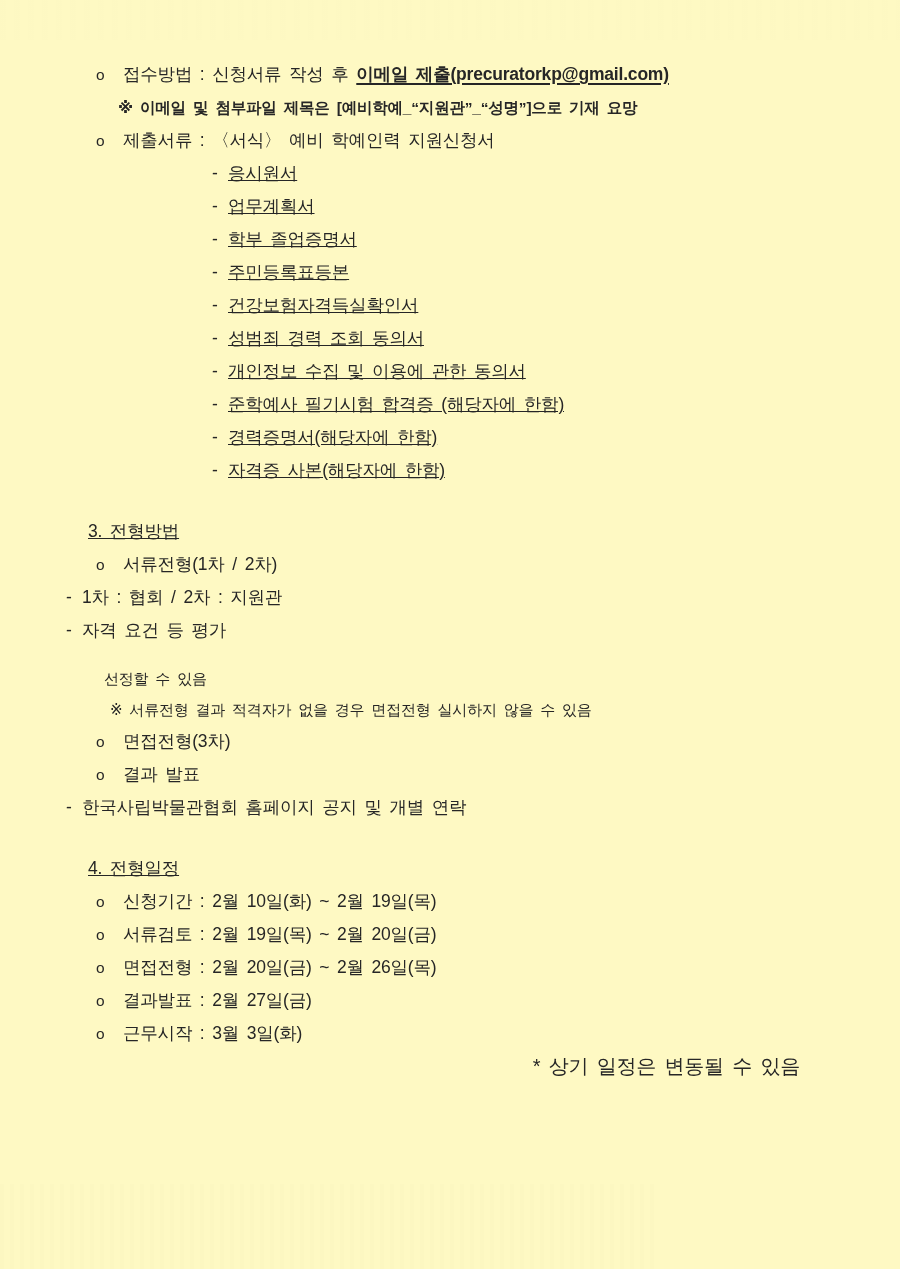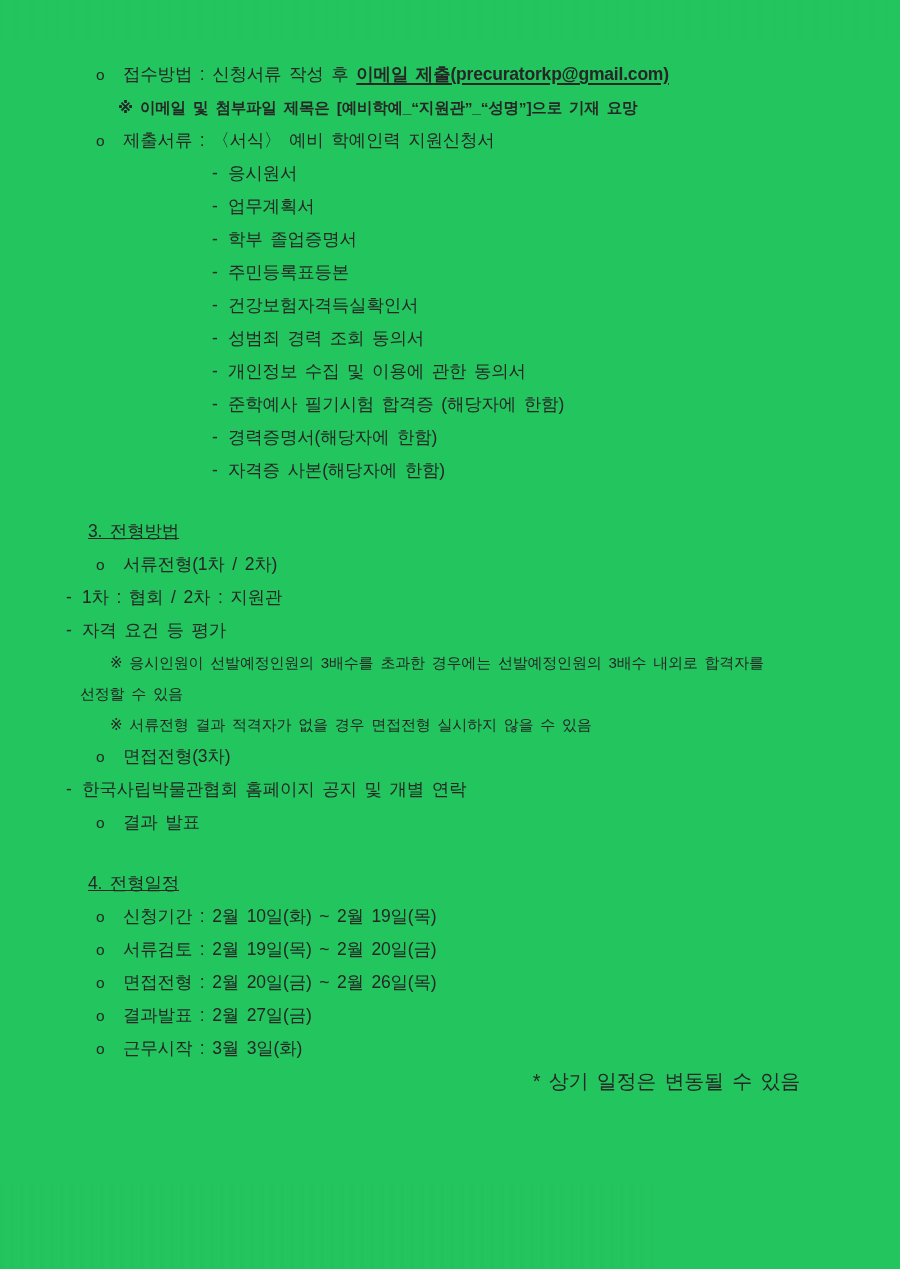--- a/index.html
+++ b/index.html
@@ -1,42 +1,42 @@
 <!DOCTYPE html>
 <html><head>
 <meta charset="utf-8">
 <style>
   html, body { margin: 0; padding: 0; background: #e9e9e9; }
   .page {
     position: relative;
     width: 900px;
     height: 1269px;
     margin: 0 auto;
-    background: #22c55e;
+    background: #fef9c3;
     overflow: hidden;
     font-family: "Liberation Sans", "DejaVu Sans", sans-serif;
     color: #262626;
   }
   .doc-body { padding-top: 58px; }
   .line {
     line-height: 33px;
     font-size: 17.5px;
     white-space: pre;
     letter-spacing: -0.2px;
     word-spacing: 3px;
   }
   .marker { display: inline-block; }
   .kind-bullet { padding-left: 96px; }
   .kind-bullet .marker { width: 27px; font-size: 15.5px; }
-  .kind-doc-item { padding-left: 212px; }
+  .kind-doc-item { padding-left: 212px; text-decoration: underline; }
   .kind-sub-item { padding-left: 66px; }
   .kind-doc-item .marker, .kind-sub-item .marker { width: 16px; }
   .kind-note-top { padding-left: 118px; font-size: 15.5px; font-weight: 700; }
   .kind-note { padding-left: 110px; font-size: 15px; line-height: 31px; }
-  .kind-note-cont { padding-left: 80px; font-size: 15px; line-height: 31px; }
+  .kind-note-cont { padding-left: 104px; font-size: 15px; line-height: 31px; margin-top: 16px; }
   .kind-title { padding-left: 88px; margin-top: 28px; text-decoration: underline; }
   .kind-footnote { text-align: right; padding-right: 100px; font-size: 20px; }
   .seg { display: inline; }
   .email-link {
     font-weight: 700;
     text-decoration: underline;
     text-decoration-thickness: 2px;
     text-underline-offset: 3px;
     color: inherit;
   }
@@ -68,26 +68,25 @@
       <div class="line kind-doc-item"><span class="marker">-</span><span class="seg">건강보험자격득실확인서</span></div>
       <div class="line kind-doc-item"><span class="marker">-</span><span class="seg">성범죄 경력 조회 동의서</span></div>
       <div class="line kind-doc-item"><span class="marker">-</span><span class="seg">개인정보 수집 및 이용에 관한 동의서</span></div>
       <div class="line kind-doc-item"><span class="marker">-</span><span class="seg">준학예사 필기시험 합격증 (해당자에 한함)</span></div>
       <div class="line kind-doc-item"><span class="marker">-</span><span class="seg">경력증명서(해당자에 한함)</span></div>
       <div class="line kind-doc-item"><span class="marker">-</span><span class="seg">자격증 사본(해당자에 한함)</span></div>
       <div class="line kind-title"><span class="seg">3. 전형방법</span></div>
       <div class="line kind-bullet"><span class="marker">o</span><span class="seg">서류전형(1차 / 2차)</span></div>
       <div class="line kind-sub-item"><span class="marker">-</span><span class="seg">1차 : 협회 / 2차 : 지원관</span></div>
       <div class="line kind-sub-item"><span class="marker">-</span><span class="seg">자격 요건 등 평가</span></div>
-      <div class="line kind-note"><span class="seg">※ 응시인원이 선발예정인원의 3배수를 초과한 경우에는 선발예정인원의 3배수 내외로 합격자를</span></div>
       <div class="line kind-note-cont"><span class="seg">선정할 수 있음</span></div>
       <div class="line kind-note"><span class="seg">※ 서류전형 결과 적격자가 없을 경우 면접전형 실시하지 않을 수 있음</span></div>
       <div class="line kind-bullet"><span class="marker">o</span><span class="seg">면접전형(3차)</span></div>
+      <div class="line kind-bullet"><span class="marker">o</span><span class="seg">결과 발표</span></div>
       <div class="line kind-sub-item"><span class="marker">-</span><span class="seg">한국사립박물관협회 홈페이지 공지 및 개별 연락</span></div>
-      <div class="line kind-bullet"><span class="marker">o</span><span class="seg">결과 발표</span></div>
       <div class="line kind-title"><span class="seg">4. 전형일정</span></div>
       <div class="line kind-bullet"><span class="marker">o</span><span class="seg">신청기간 : 2월 10일(화) ~ 2월 19일(목)</span></div>
       <div class="line kind-bullet"><span class="marker">o</span><span class="seg">서류검토 : 2월 19일(목) ~ 2월 20일(금)</span></div>
       <div class="line kind-bullet"><span class="marker">o</span><span class="seg">면접전형 : 2월 20일(금) ~ 2월 26일(목)</span></div>
       <div class="line kind-bullet"><span class="marker">o</span><span class="seg">결과발표 : 2월 27일(금)</span></div>
       <div class="line kind-bullet"><span class="marker">o</span><span class="seg">근무시작 : 3월 3일(화)</span></div>
       <div class="line kind-footnote"><span class="seg">* 상기 일정은 변동될 수 있음</span></div>
     </div>
   <div class="scan-noise-bottom"></div>
 </div>

